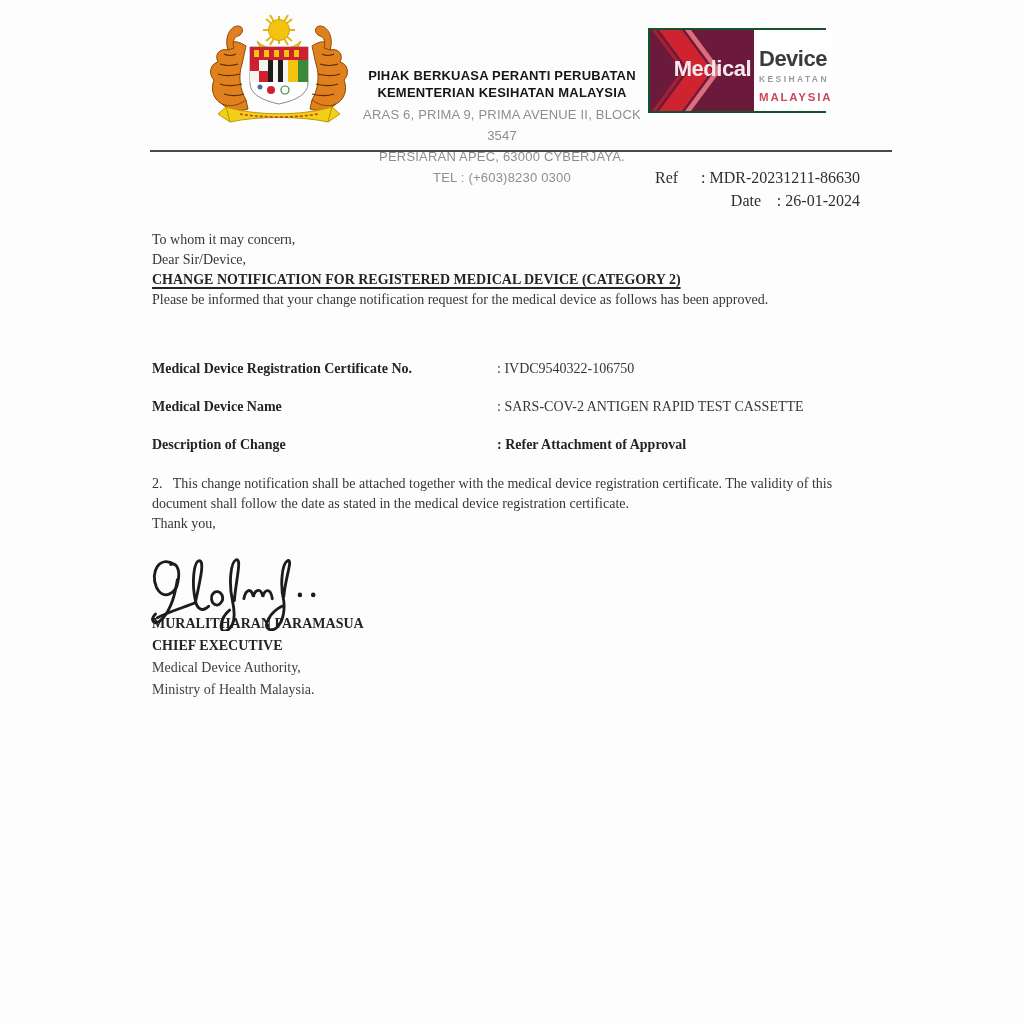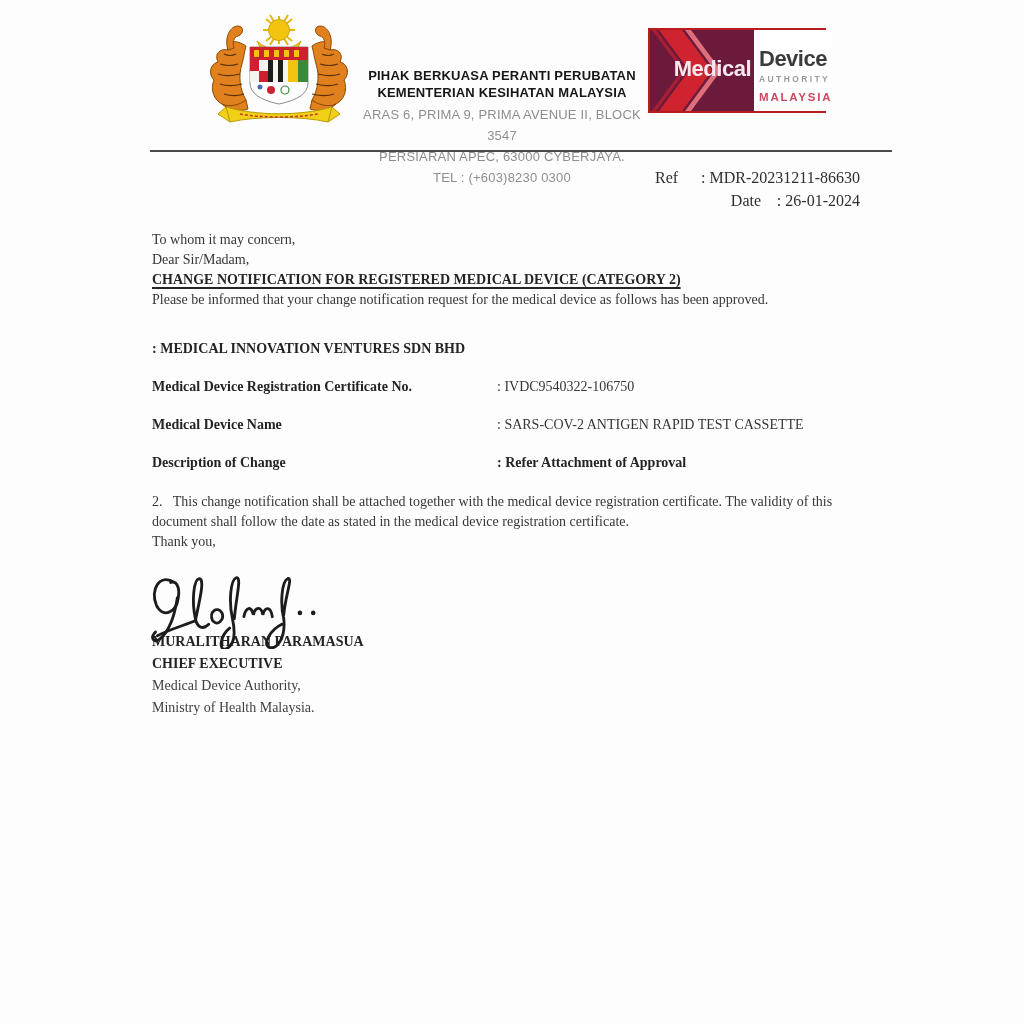--- a/index.html
+++ b/index.html
@@ -11,21 +11,21 @@
   .crest{position:absolute;left:200px;top:10px;width:158px;height:120px;}
   .hq-text{
     position:absolute;left:352px;top:40px;width:300px;text-align:center;
     font-family:"Liberation Sans","DejaVu Sans",sans-serif;
     margin-top:27px;
   }
   .hq-name{font-size:13px;font-weight:bold;color:#161616;line-height:1.32;letter-spacing:.2px;}
   .hq-addr{font-size:13px;color:#8e8e8e;line-height:1.6;margin-top:4px;letter-spacing:.2px;}
   .mda-logo{
     position:absolute;left:648px;top:28px;width:178px;height:85px;
-    border:2px solid #b91c1c;display:flex;box-sizing:border-box;
+    border:2px solid #14532d;display:flex;box-sizing:border-box;
     font-family:"Liberation Sans","DejaVu Sans",sans-serif;background:#fff;
   }
   .mda-left{position:relative;width:104px;height:100%;background:#6c1a3c;flex:none;}
   .mda-left svg{position:absolute;left:0;top:0;width:100%;height:100%;}
   .mda-medical{
     position:absolute;right:3px;top:50%;transform:translateY(-58%);
     color:#f6e8ee;font-weight:bold;font-size:22px;letter-spacing:-.5px;
   }
   .mda-right{flex:1;background:#fff;padding:18px 0 12px 5px;box-sizing:border-box;}
   .mda-device{font-size:22px;font-weight:bold;color:#3b3b3d;letter-spacing:-.5px;line-height:1;}
@@ -156,47 +156,46 @@
       <svg viewBox="0 0 104 81" preserveAspectRatio="none">
         <rect x="0" y="0" width="104" height="81" fill="#6c1a3c"></rect>
         <polygon points="2,0 6,0 36,40.5 6,81 2,81 32,40.5" fill="#a81f33"></polygon>
         <polygon points="9,0 32,0 62,40.5 32,81 9,81 39,40.5" fill="#d02330"></polygon>
         <polygon points="35,0 41,0 71,40.5 41,81 35,81 65,40.5" fill="#df6e7b"></polygon>
       </svg>
       <span class="mda-medical">Medical</span>
     </div>
     <div class="mda-right">
       <div class="mda-device">Device</div>
-      <div class="mda-authority">AUTHORITY</div>
+      <div class="mda-authority">KESIHATAN</div>
       <div class="mda-malaysia">MALAYSIA</div>
     </div>
   </div>
 
   <div class="header-rule"></div>
 
   <div class="refblock">
     <div class="refrow">
       <span class="reflabel">Ref</span>
       <span>: MDR-20231211-86630</span>
     </div>
     <div class="refrow">
       <span class="reflabel">Date</span>
       <span>: 26-01-2024</span>
     </div>
   </div>
 
   <div class="letter">
     <p class="p-towhom">To whom it may concern,</p>
-    <p class="p-dear">Dear Sir/Madam,</p>
+    <p class="p-dear">Dear Sir/Device,</p>
     <p class="p-subject">CHANGE NOTIFICATION FOR REGISTERED MEDICAL DEVICE (CATEGORY 2)</p>
     <p class="p-ref2">Please be informed that your change notification request for the medical device as follows has been approved.</p>
 
     <div class="fields">
       <div class="frow">
-        <div class="fvalue bold">: MEDICAL INNOVATION VENTURES SDN BHD</div>
       </div>
       <div class="frow">
         <div class="flabel">Medical Device Registration Certificate No.</div>
         <div class="fvalue">: IVDC9540322-106750</div>
       </div>
       <div class="frow">
         <div class="flabel">Medical Device Name</div>
         <div class="fvalue">: SARS-COV-2 ANTIGEN RAPID TEST CASSETTE</div>
       </div>
       <div class="frow">

